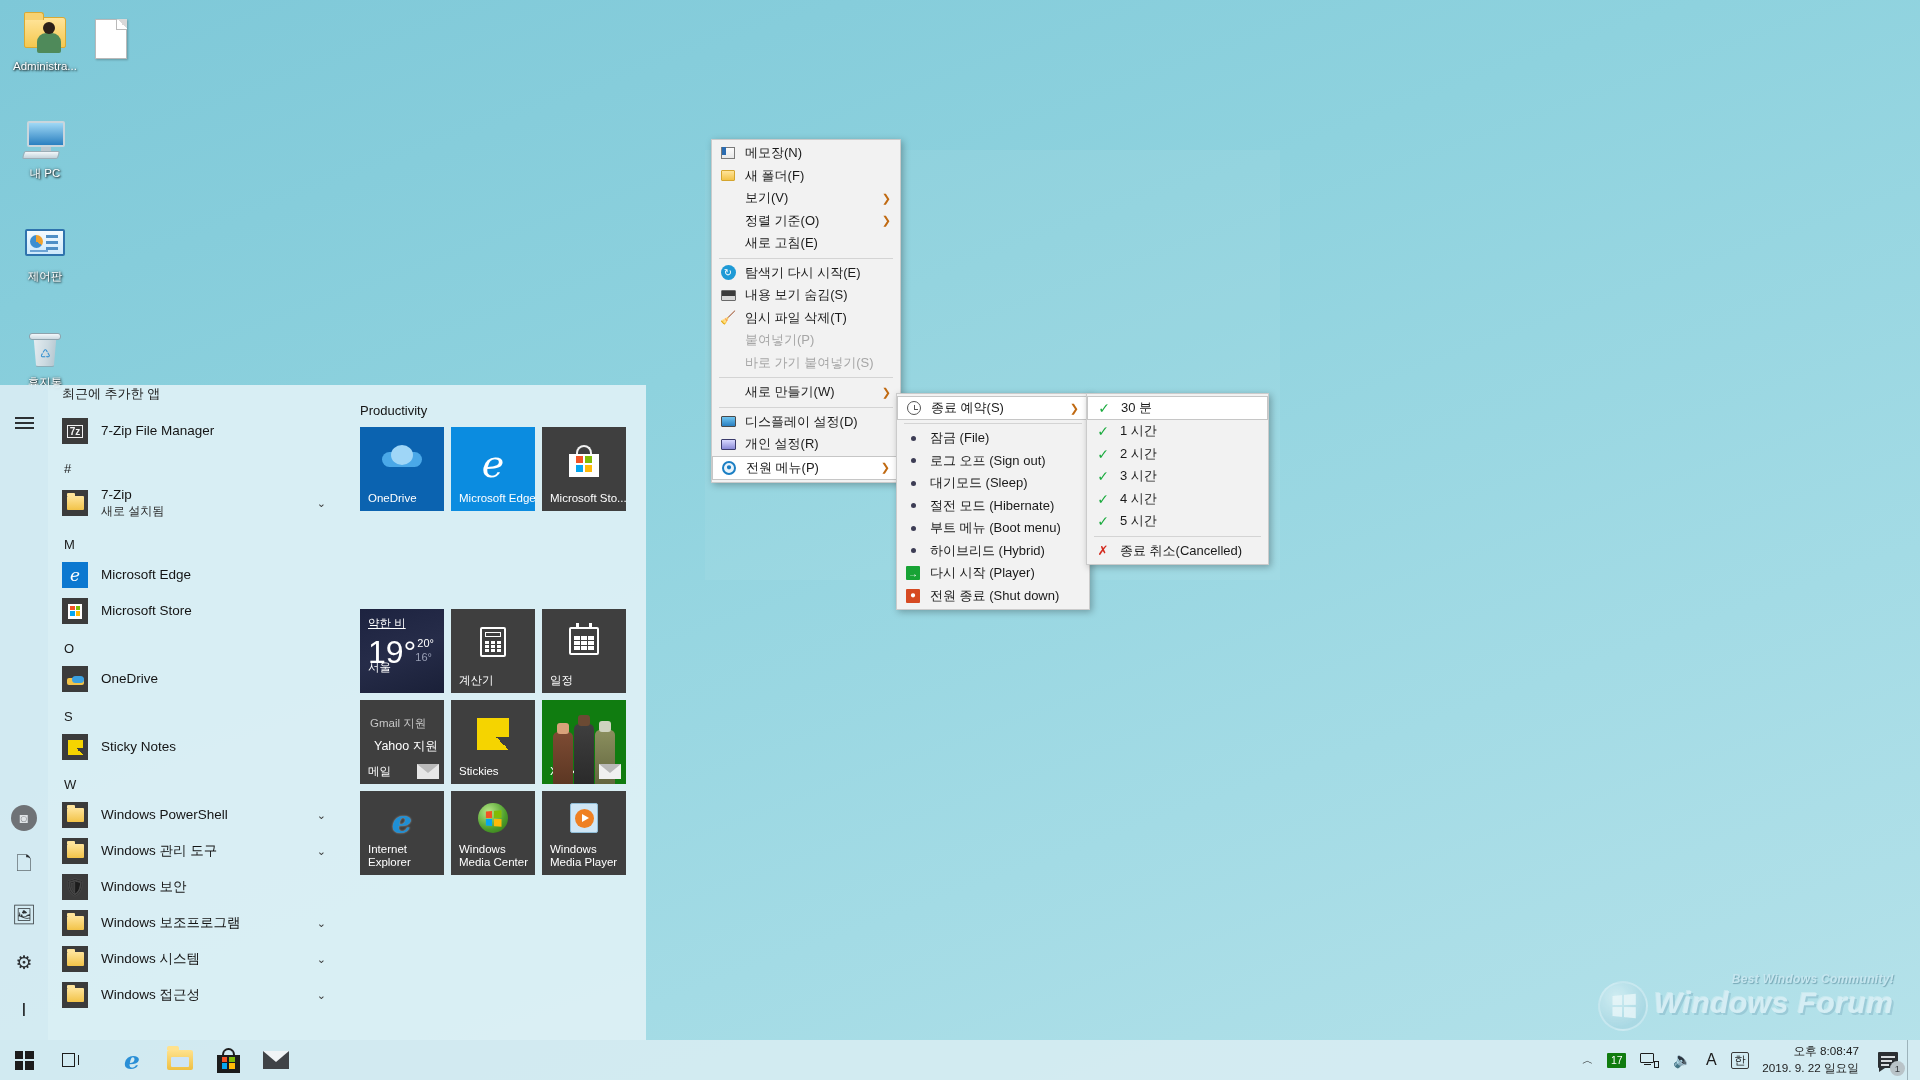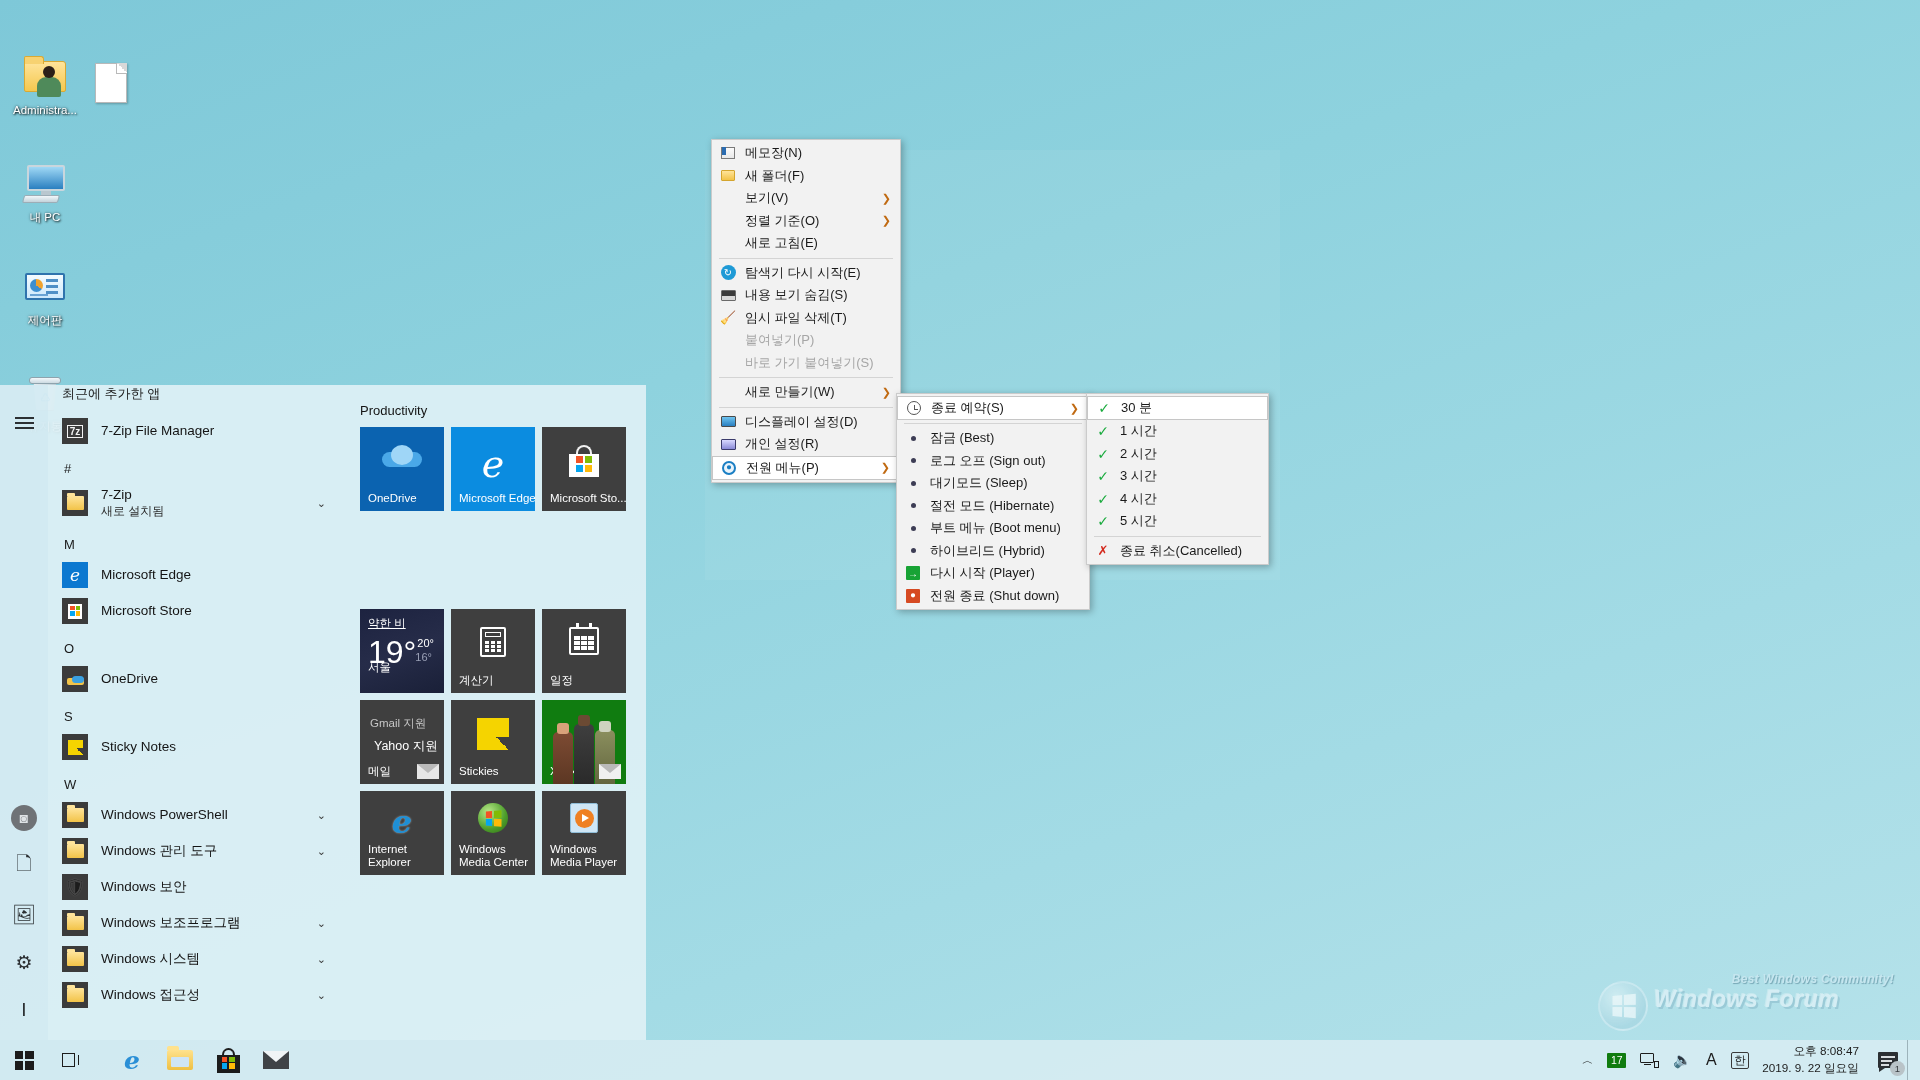--- a/index.html
+++ b/index.html
@@ -6,21 +6,21 @@
   html, body {
     width: 1920px; height: 1080px; overflow: hidden;
     font-family: "Liberation Sans", "DejaVu Sans", sans-serif;
   }
   body {
     background: linear-gradient(160deg, #7ec8d8 0%, #8ed2de 35%, #a3dbe5 70%, #b6e2ea 100%);
     position: relative;
   }
 
   
-  #desktop-icons { position: absolute; left: 0; top: 0; width: 140px; margin-top: 44px; }
+  #desktop-icons { position: absolute; left: 0; top: 0; width: 140px; }
   .desk-icon {
     width: 78px; margin: 6px 0 0 6px; padding: 4px 2px 2px 2px;
     display: flex; flex-direction: column; align-items: center; text-align: center;
   }
   .desk-icon .glyph { width: 48px; height: 48px; position: relative; }
   .desk-icon .caption {
     margin-top: 4px; font-size: 11.5px; color: #fff; line-height: 1.15;
     text-shadow: 1px 1px 2px rgba(0,0,0,.85), 0 0 3px rgba(0,0,0,.6);
     word-break: break-all;
   }
@@ -210,21 +210,21 @@
     justify-content:center; font-size:9px; border-radius:1px; }
 
   #ctx-shadow { position:absolute; left:705px; top:150px; width:575px; height:430px;
     background: rgba(255,255,255,.055); pointer-events:none; }
 
   
   #watermark { position: absolute; right: 18px; bottom: 46px; width: 306px; height: 62px;
     opacity: .72; pointer-events: none; }
   #watermark .wm-tag { position:absolute; right: 8px; top: 0; font-size: 12px; font-style: italic;
     font-weight: bold; color: #cfe9f2; text-shadow: 1px 1px 1px rgba(60,110,130,.7); letter-spacing:.3px; }
-  #watermark .wm-title { position:absolute; left: 58px; top: 14px; font-size: 23px; font-style: italic;
+  #watermark .wm-title { position:absolute; left: 58px; top: 14px; font-size: 30px; font-style: italic;
     font-weight: bold; color: #e4f3f8; letter-spacing: .5px;
     text-shadow: 2px 2px 0 rgba(120,170,190,.55), -1px -1px 0 rgba(255,255,255,.4); }
   #watermark .wm-orb { position:absolute; left: 2px; top: 9px; width: 50px; height: 50px; border-radius:50%;
     background: radial-gradient(circle at 35% 30%, rgba(255,255,255,.55), rgba(160,205,220,.5) 70%);
     border: 2px solid rgba(230,245,250,.6); display:flex; align-items:center; justify-content:center; }
   #watermark .wm-flag { width:24px; height:22px; display:grid; grid-template-columns:1fr 1fr; grid-template-rows:1fr 1fr;
     gap:2px; transform: perspective(34px) rotateY(-16deg); }
   #watermark .wm-flag i { background: rgba(255,255,255,.82); }
 
   
@@ -688,21 +688,21 @@
         <span class="ico-clock"></span>
       </span>
     <span class="ctx-label">종료 예약(S)</span>
     <span class="ctx-arrow">❯</span>
   </div>
   <div class="ctx-sep"></div>
   <div class="ctx-item">
     <span class="ctx-ic">
         <span class="ctx-bullet"></span>
       </span>
-    <span class="ctx-label">잠금 (Best)</span>
+    <span class="ctx-label">잠금 (File)</span>
   </div>
   <div class="ctx-item">
     <span class="ctx-ic">
         <span class="ctx-bullet"></span>
       </span>
     <span class="ctx-label">로그 오프 (Sign out)</span>
   </div>
   <div class="ctx-item">
     <span class="ctx-ic">
         <span class="ctx-bullet"></span>

